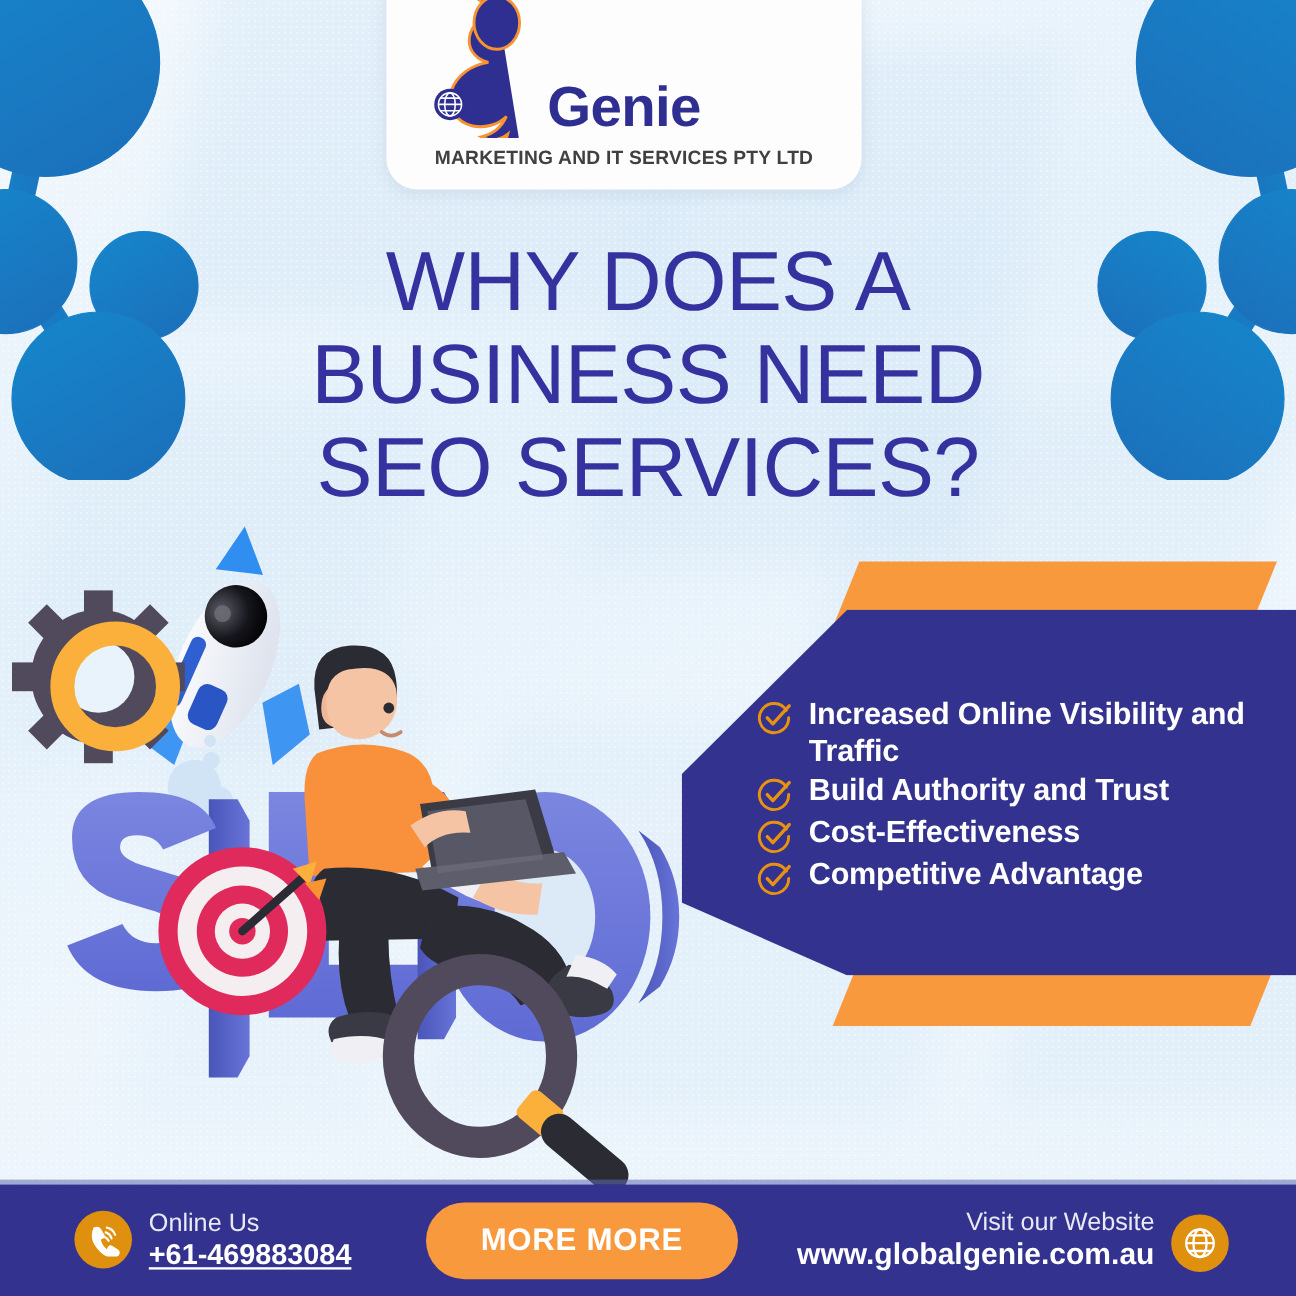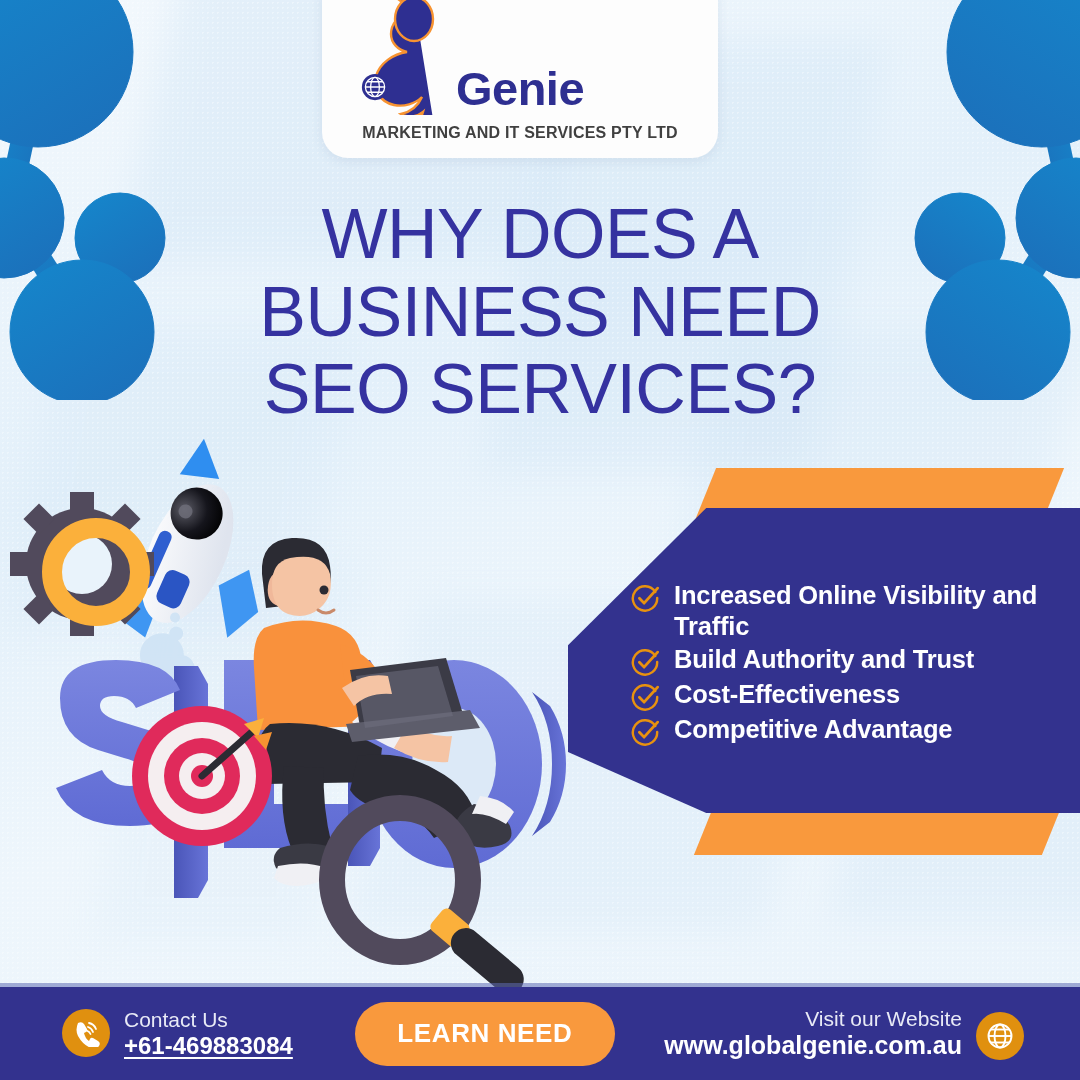--- a/index.html
+++ b/index.html
@@ -374,26 +374,26 @@
           <path d="M6 4 q4 -2 6 1 l3 5 q1 2 -1 3 l-2 1 q1 5 5 8 l1 -2 q1 -2 3 -1 l5 3
                    q3 2 1 5 q-3 4 -8 2 q-8 -3 -13 -12 q-3 -6 0 -13 z" fill="#ffffff"></path>
           <g fill="none" stroke="#ffffff" stroke-width="1.8" stroke-linecap="round">
             <path d="M17 4 q5 1 7 6"></path>
               <path d="M16 8 q3.5 1 5 5"></path>
               <path d="M15.5 12 q2 .8 3 3"></path>
           </g>
         </svg>
       </span>
       <span class="contact-lines">
-        <span id="contact-label">Contact Us</span>
+        <span id="contact-label">Online Us</span>
         <span id="contact-phone">+61-469883084</span>
       </span>
     </div>
 
-    <button id="learn-more-button">LEARN NEED</button>
+    <button id="learn-more-button">MORE MORE</button>
 
     <div class="footer-website">
       <span class="website-lines">
         <span id="website-label">Visit our Website</span>
         <span id="website-url">www.globalgenie.com.au</span>
       </span>
       <span class="circle-icon">
         <svg width="30" height="30" viewBox="0 0 30 30">
           <g fill="none" stroke="#ffffff" stroke-width="1.9">
             <circle cx="15" cy="15" r="11.5"></circle>

